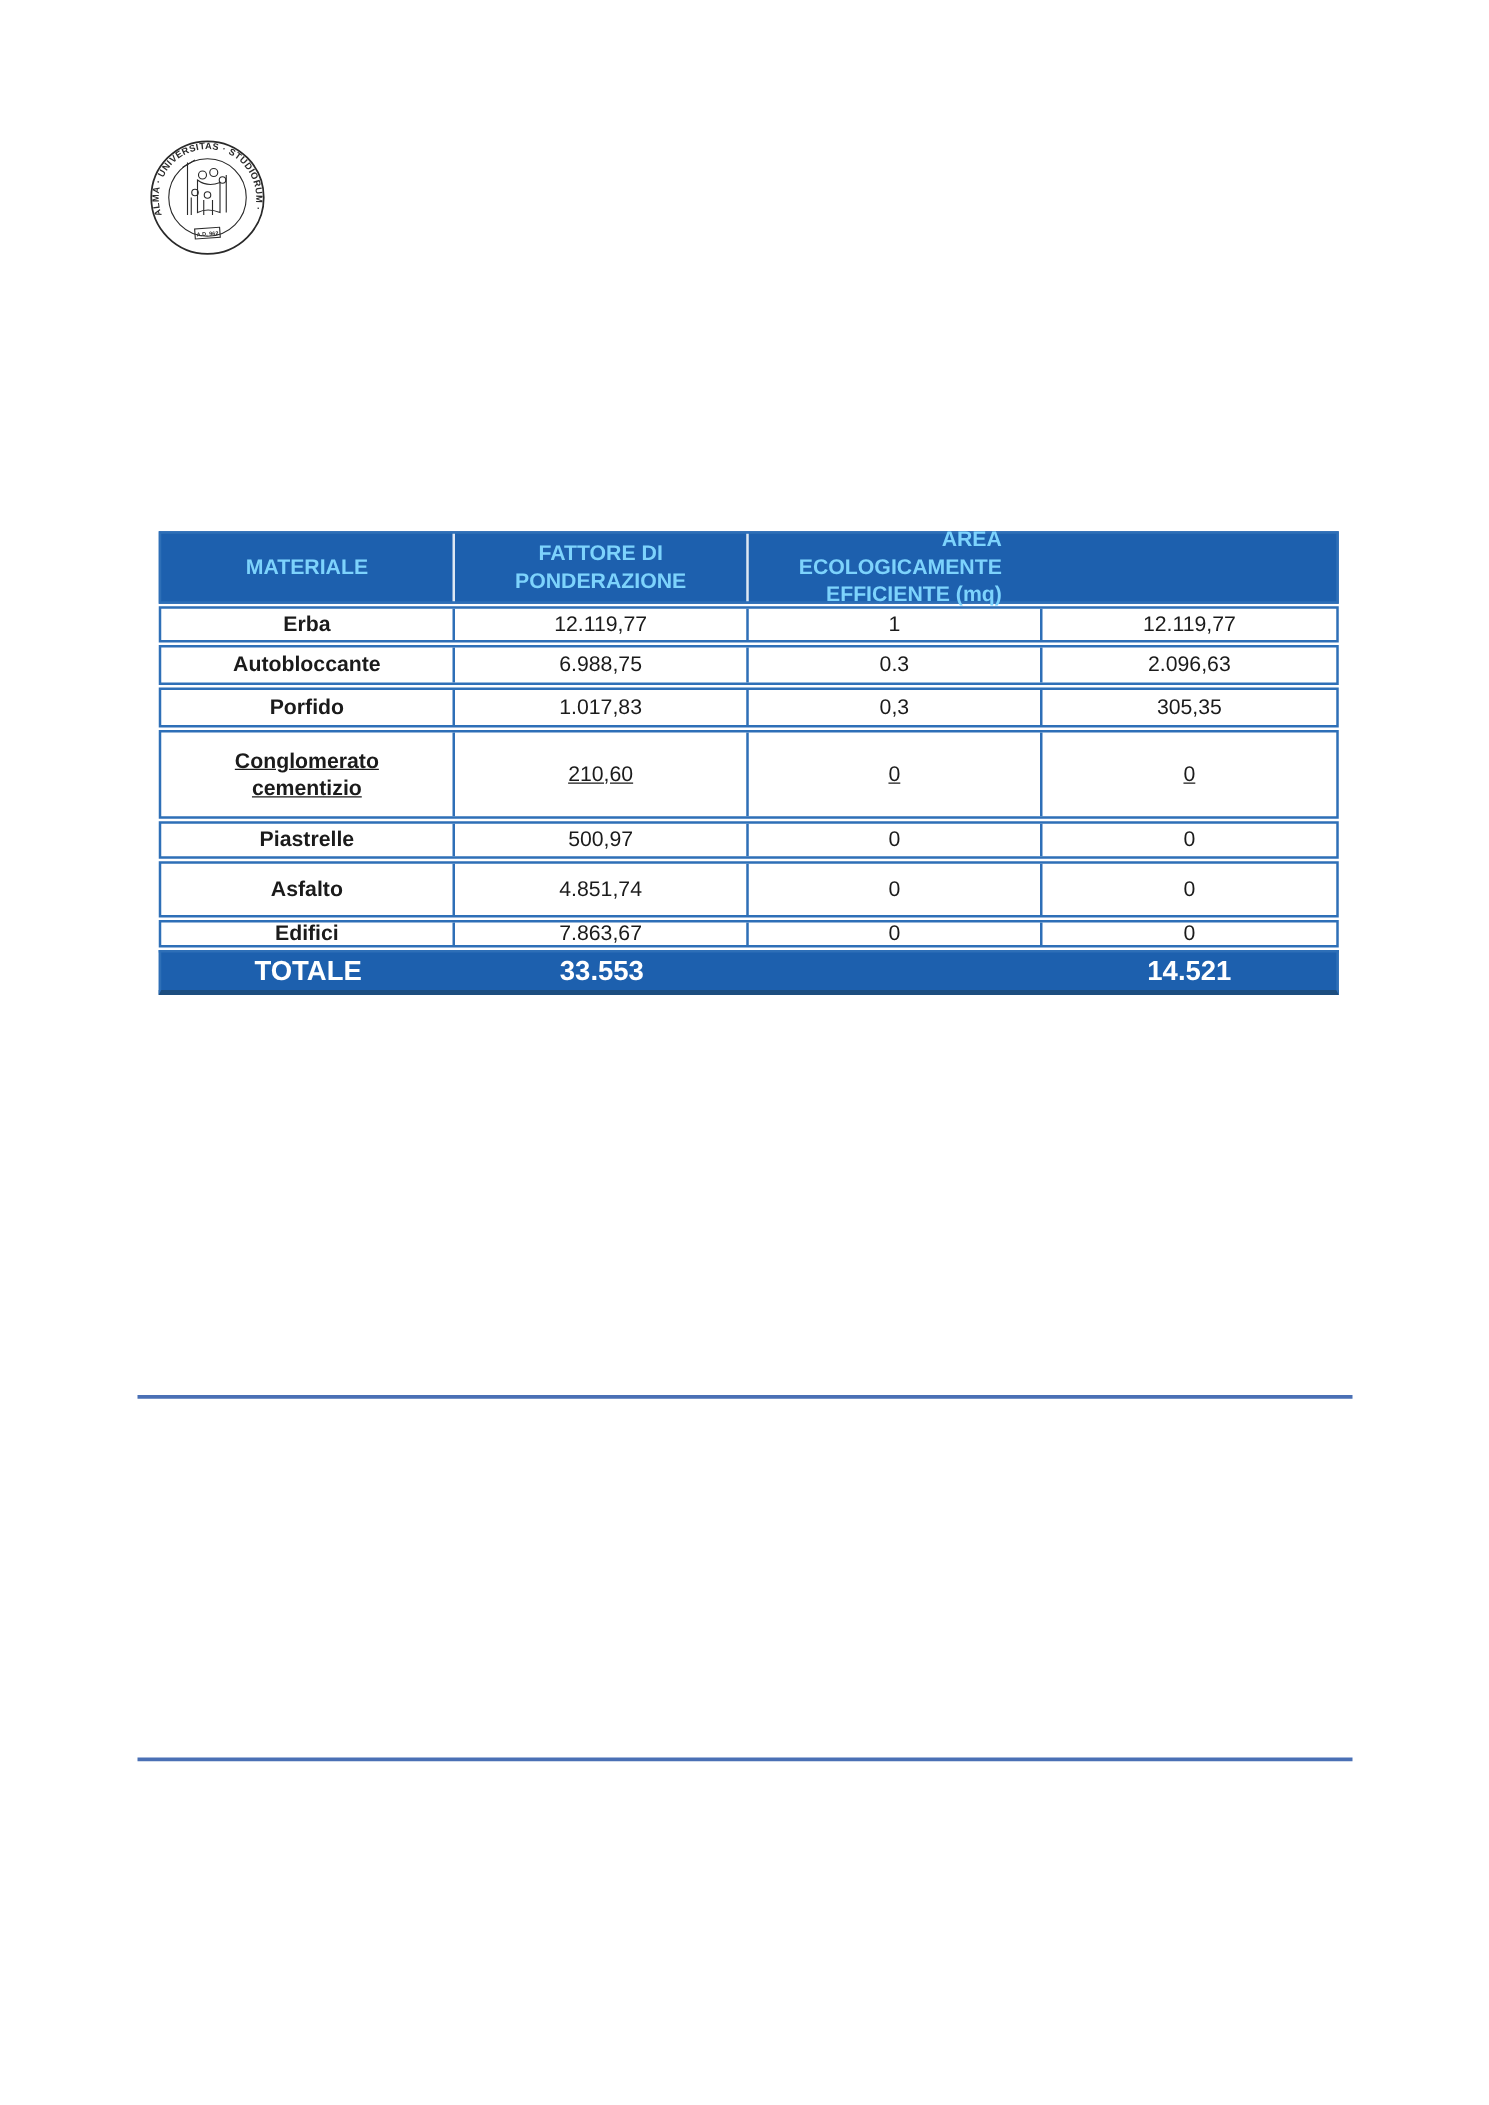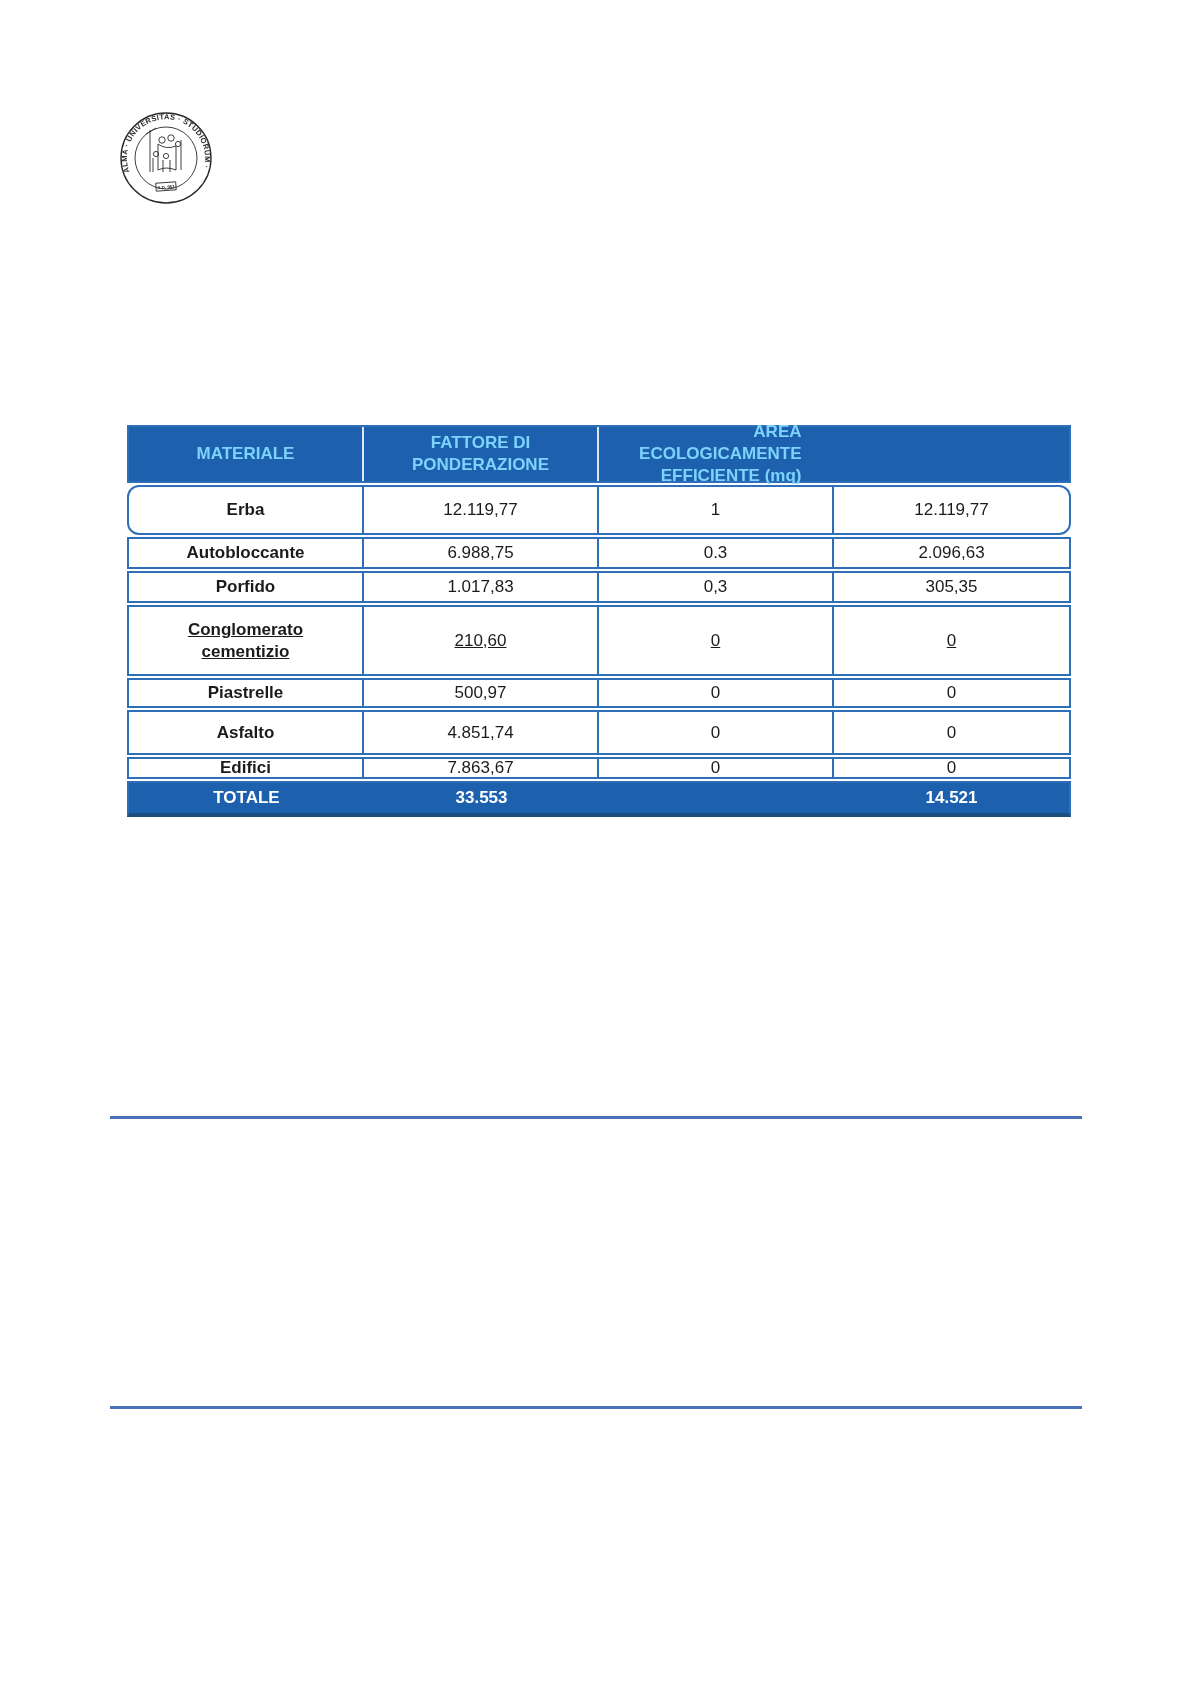--- a/index.html
+++ b/index.html
@@ -51,30 +51,30 @@
     border-right:2px solid rgba(255,255,255,0.85);
     font-weight:bold;
     line-height:1.3;
   }
   .header .tcell:last-child{border-right:none;}
   .header .tcell:nth-child(3) span{display:inline-block;max-width:170px;text-align:right;}
   .header .tcell:nth-child(4){font-size:14.5px;}
   .header .tcell:nth-child(4) span{display:inline-block;max-width:210px;}
   .tcell.mat{font-weight:bold;}
   .tcell.mat span{display:inline-block;max-width:150px;line-height:1.25;}
-  .r1{height:50px;border-radius:12px;} .r2{height:32px;} .r3{height:32px;}
+  .r1{height:29px;} .r2{height:32px;} .r3{height:32px;}
   .r4{height:71px;text-decoration:underline;} .r5{height:30px;} .r6{height:45px;justify-content:space-between;} .r7{height:22px;}
   .trow.total{
     background:#1d60ae;
     color:#ffffff;
     font-weight:bold;
     height:36px;
     border-bottom:4px solid #1c4d7f;
   }
-  .total .tcell{border-right:none;font-size:17px;}
+  .total .tcell{border-right:none;font-size:22px;}
 
   
   .divider{
     position:absolute;left:110px;width:972px;height:3px;
     background:#4a70b5;
   }
   #divider-1{top:1116px;}
   #divider-2{top:1406px;}
 
   .seal-stroke{fill:none;stroke:#2a2a2a;stroke-width:1.4;}

